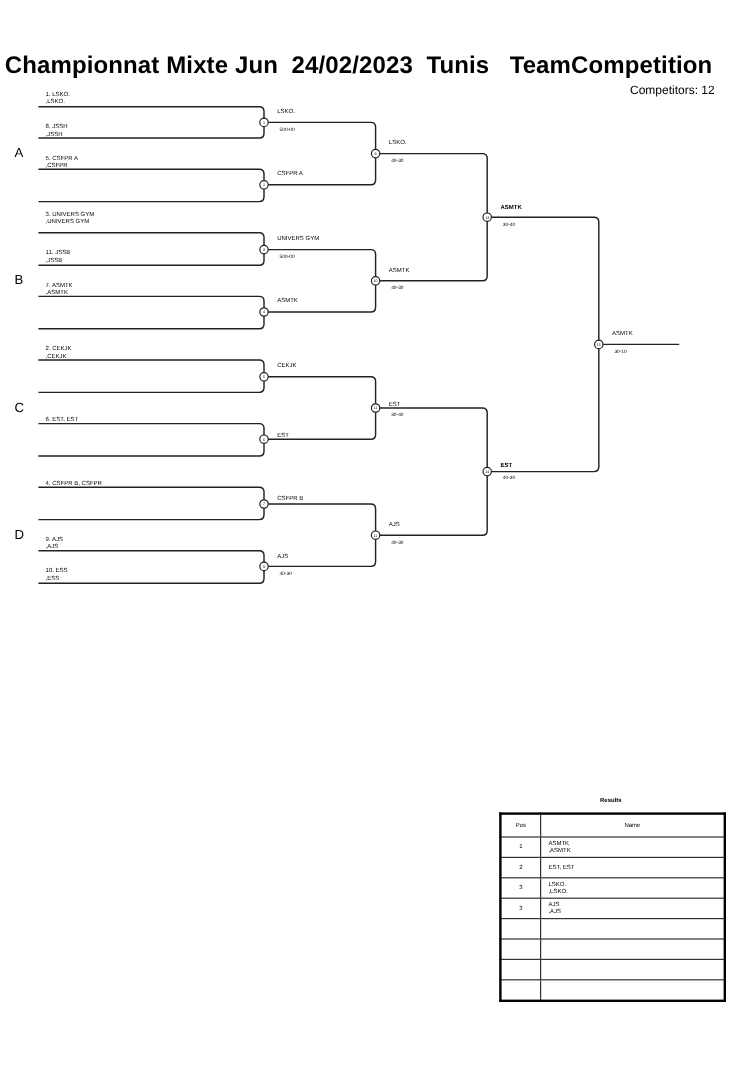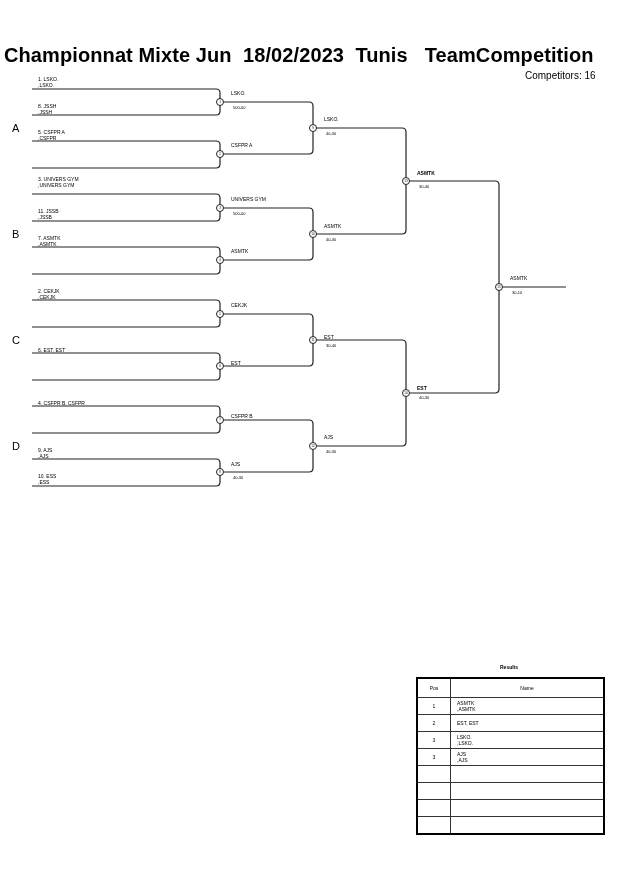--- a/index.html
+++ b/index.html
@@ -13,22 +13,22 @@
   svg.br{position:absolute;left:0;top:0;}
   .results-title{position:absolute;left:500px;top:664px;font-size:5px;font-weight:bold;}
   table.res{position:absolute;left:416px;top:677px;width:189px;border-collapse:collapse;border:2px solid #000;font-size:5px;}
   table.res td,table.res th{border:1.5px solid #333;height:16px;padding:0 6px;}
   table.res th{font-weight:normal;height:18px;}
   table.res td.pos{width:20px;text-align:center;}
 </style>
 </head>
 <body>
 
-<div class="title">Championnat Mixte Jun  18/02/2023  Tunis   TeamCompetition</div>
-<div class="competitors">Competitors: 16</div>
+<div class="title">Championnat Mixte Jun  24/02/2023  Tunis   TeamCompetition</div>
+<div class="competitors">Competitors: 12</div>
 
 <div class="group" style="top:122px">A</div>
 <div class="group" style="top:228px">B</div>
 <div class="group" style="top:334px">C</div>
 <div class="group" style="top:440px">D</div>
 
 <svg class="br" width="630" height="891">
   <g stroke="#222" stroke-width="1.2" fill="none">
 
     <path d="M32,89 H216 Q220,89 220,93 V111 Q220,115 216,115 H32"></path>

